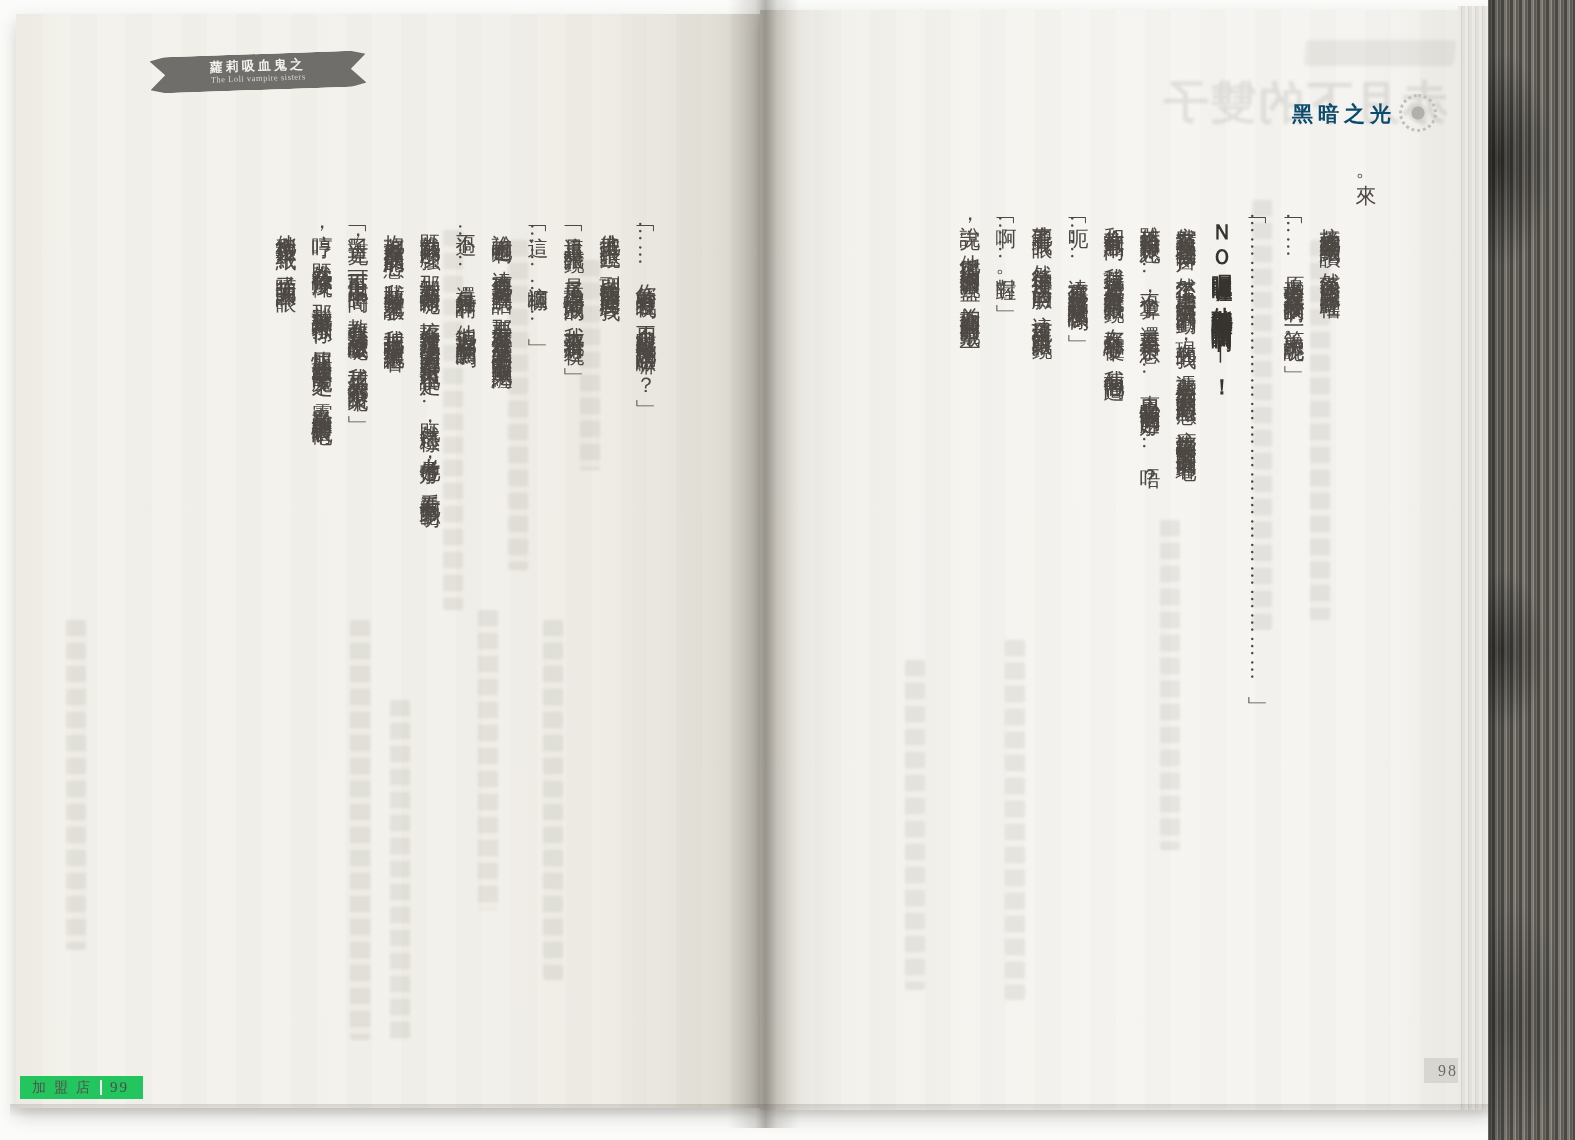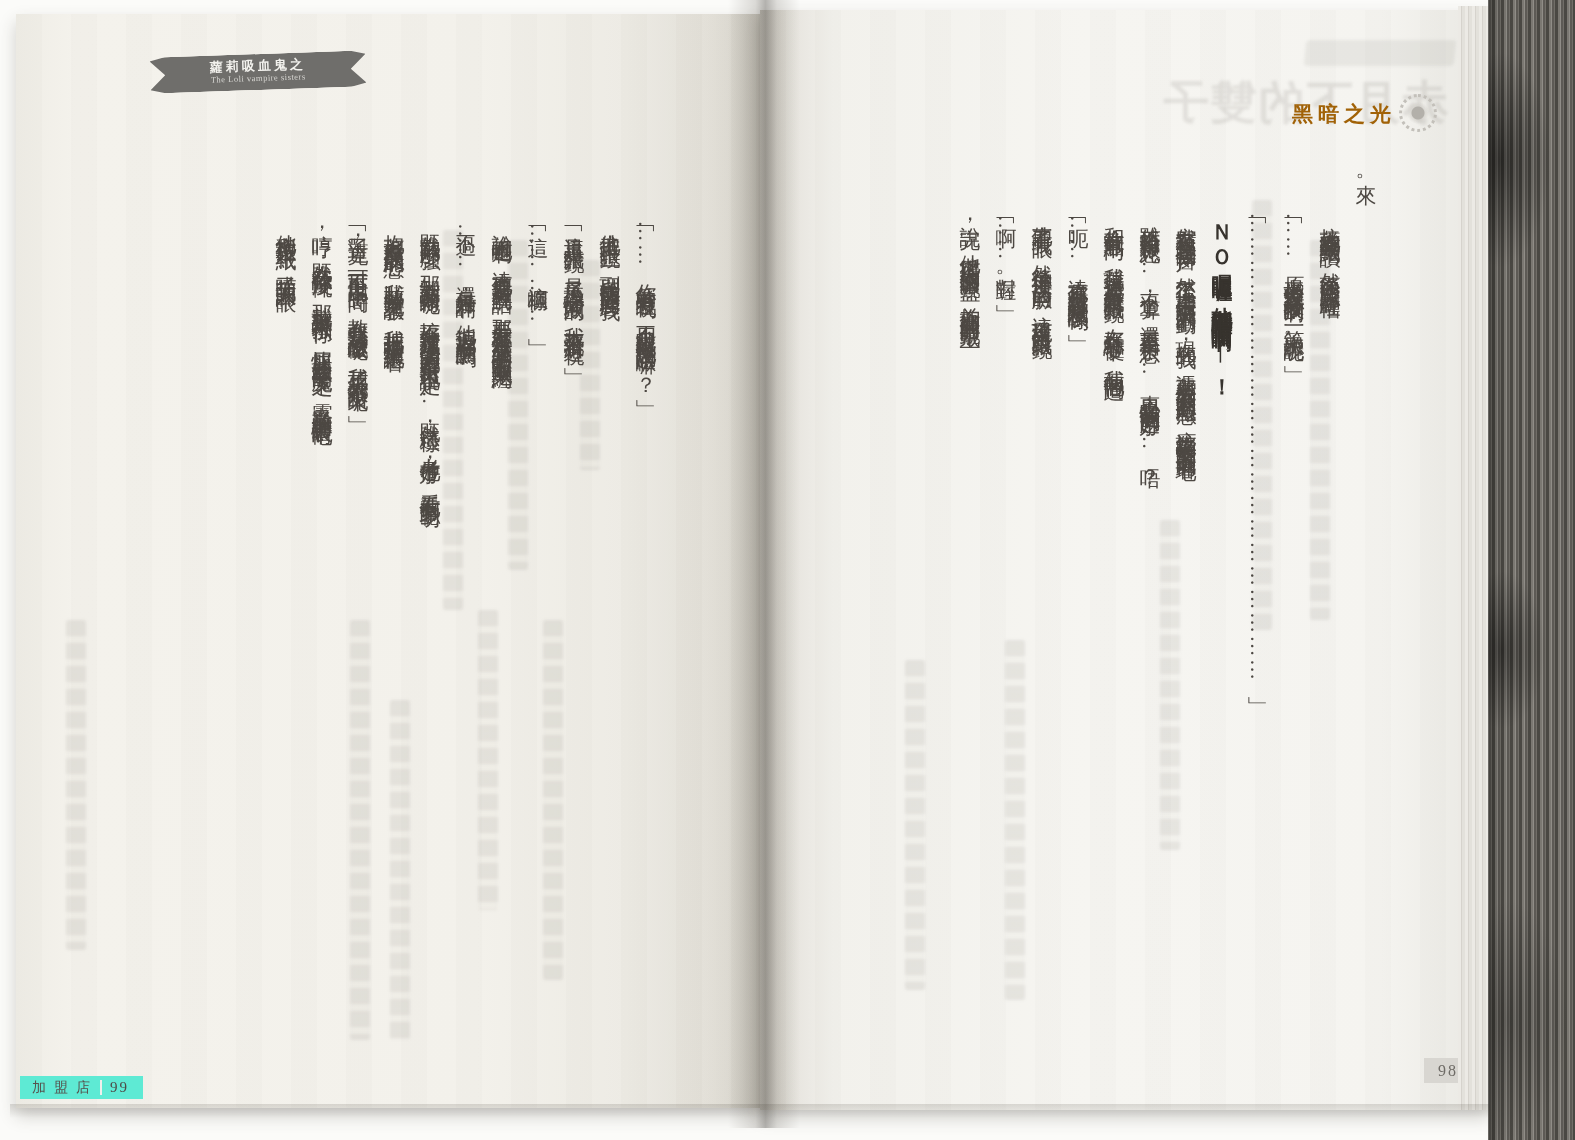--- a/index.html
+++ b/index.html
@@ -61,21 +61,21 @@
     color:#817e78;font-weight:600;letter-spacing:2px;white-space:nowrap;
     text-shadow:0 0 1px rgba(130,125,118,.4);
   }
   .book-title .big{font-size:50px;}
   .book-title .small{font-size:27px;vertical-align:14px;margin:0 1px;}
   .book-title .bigger{font-size:56px;letter-spacing:0;}
 
   
   .chapter-header{
     position:absolute;left:1292px;top:100px;
-    font-size:21px;letter-spacing:5px;color:#a16207;font-weight:600;
+    font-size:21px;letter-spacing:5px;color:#0c4a6e;font-weight:600;
   }
   .medallion{
     position:absolute;left:1399px;top:94px;width:38px;height:38px;border-radius:50%;
     border:3px dotted #c3c0ba;box-sizing:border-box;
     background:radial-gradient(circle at 50% 50%,#b3b0aa 0 6px,rgba(200,197,191,.5) 7px,transparent 11px);
   }
 
   
   .vtext{
     position:absolute;
@@ -87,21 +87,21 @@
   .vtext p{margin:0;text-indent:2em;}
   .vtext p.noindent{text-indent:0;}
   .vtext p.bold{font-weight:700;color:#37332e;}
   .text-right{left:826px;top:168px;}
   .text-left{left:106px;top:176px;}
 
   
   .footer-left{
     position:absolute;left:20px;top:1076px;height:23px;
     display:flex;align-items:center;
-    background:#5eead4;color:#56534e;font-size:14px;
+    background:#22c55e;color:#56534e;font-size:14px;
     padding:0 14px 0 12px;
   }
   .footer-left .label{letter-spacing:8px;}
   .footer-left .sep{width:2px;height:15px;background:#f0efec;margin:0 8px 0 2px;}
   .footer-left .num{font-size:15px;letter-spacing:2px;color:#4e4b47;}
   .footer-right{
     position:absolute;left:1424px;top:1058px;width:76px;height:25px;
     background:#d8d6d1;color:#6e6b66;font-size:16px;letter-spacing:2px;
     line-height:25px;padding-left:14px;box-sizing:border-box;
   }

